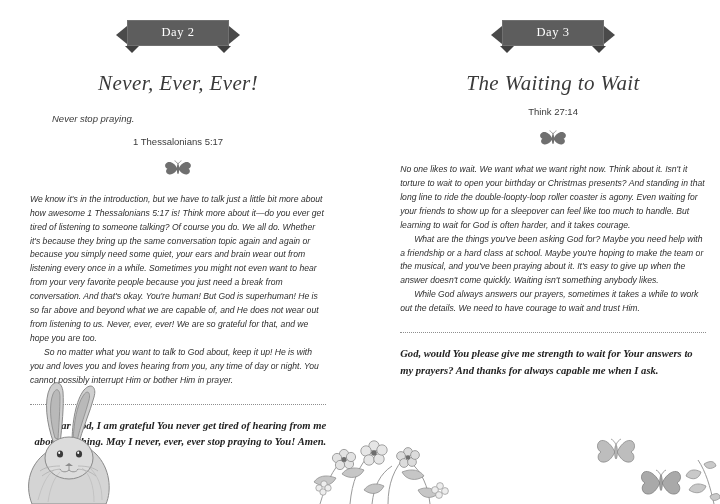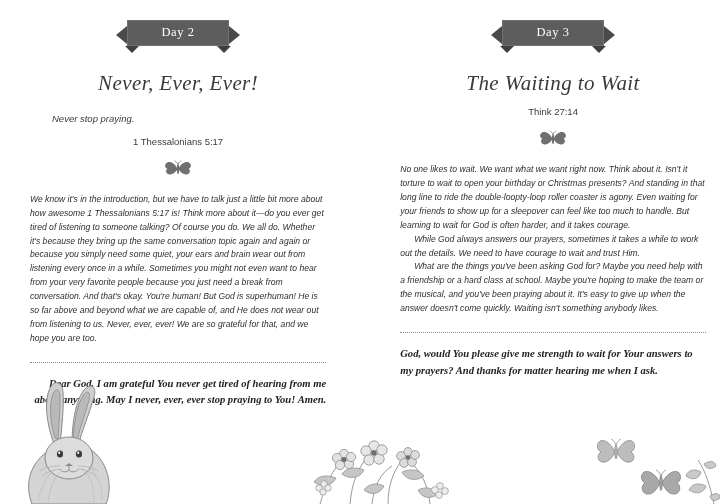--- a/index.html
+++ b/index.html
@@ -190,20 +190,21 @@
             <path d="M15.4 10 C18.5 3.5 22.8 2 25.8 3.4 C28.8 4.8 28.4 8.6 25.6 9.8 C27.7 11.2 27.2 14.6 24.4 15.3 C21.2 16.1 17.7 14.1 15.4 10 Z"></path>
             <ellipse cx="15" cy="10" rx="1.1" ry="5"></ellipse>
             <path d="M15 5.2 C14 3.4 12.6 2.2 11.6 1.8" stroke="#6f6f6f" stroke-width="0.7" fill="none"></path>
             <path d="M15 5.2 C16 3.4 17.4 2.2 18.4 1.8" stroke="#6f6f6f" stroke-width="0.7" fill="none"></path>
           </g>
         </svg>
       </div>
 
       <div class="body-text">
         <p>We know it's in the introduction, but we have to talk just a little bit more about how awesome 1 Thessalonians 5:17 is! Think more about it—do you ever get tired of listening to someone talking? Of course you do. We all do. Whether it's because they bring up the same conversation topic again and again or because you simply need some quiet, your ears and brain wear out from listening every once in a while. Sometimes you might not even want to hear from your very favorite people because you just need a break from conversation. And that's okay. You're human! But God is superhuman! He is so far above and beyond what we are capable of, and He does not wear out from listening to us. Never, ever, ever! We are so grateful for that, and we hope you are too.</p>
+        <p>So no matter what you want to talk to God about, keep it up! He is with you and loves you and loves hearing from you, any time of day or night. You cannot possibly interrupt Him or bother Him in prayer.</p>
       </div>
 
       <div class="dotted"></div>
 
       <div class="prayer right-align">Dear God, I am grateful You never get tired of hearing from me about anything. May I never, ever, ever stop praying to You! Amen.</div>
     </div>
 
     <div class="leaf right">
       <div class="banner-wrap">
         <div class="banner">
@@ -224,27 +225,27 @@
             <path d="M15.4 10 C18.5 3.5 22.8 2 25.8 3.4 C28.8 4.8 28.4 8.6 25.6 9.8 C27.7 11.2 27.2 14.6 24.4 15.3 C21.2 16.1 17.7 14.1 15.4 10 Z"></path>
             <ellipse cx="15" cy="10" rx="1.1" ry="5"></ellipse>
             <path d="M15 5.2 C14 3.4 12.6 2.2 11.6 1.8" stroke="#6f6f6f" stroke-width="0.7" fill="none"></path>
             <path d="M15 5.2 C16 3.4 17.4 2.2 18.4 1.8" stroke="#6f6f6f" stroke-width="0.7" fill="none"></path>
           </g>
         </svg>
       </div>
 
       <div class="body-text">
         <p>No one likes to wait. We want what we want right now. Think about it. Isn't it torture to wait to open your birthday or Christmas presents? And standing in that long line to ride the double-loopty-loop roller coaster is agony. Even waiting for your friends to show up for a sleepover can feel like too much to handle. But learning to wait for God is often harder, and it takes courage.</p>
+        <p>What are the things you've been asking God for? Maybe you need help with a friendship or a hard class at school. Maybe you're hoping to make the team or the musical, and you've been praying about it. It's easy to give up when the answer doesn't come quickly. Waiting isn't something anybody likes.</p>
         <p>While God always answers our prayers, sometimes it takes a while to work out the details. We need to have courage to wait and trust Him.</p>
-        <p>What are the things you've been asking God for? Maybe you need help with a friendship or a hard class at school. Maybe you're hoping to make the team or the musical, and you've been praying about it. It's easy to give up when the answer doesn't come quickly. Waiting isn't something anybody likes.</p>
       </div>
 
       <div class="dotted"></div>
 
-      <div class="prayer left-align">God, would You please give me strength to wait for Your answers to my prayers? And thanks for matter hearing me when I ask.</div>
+      <div class="prayer left-align">God, would You please give me strength to wait for Your answers to my prayers? And thanks for always capable me when I ask.</div>
     </div>
   </div>
 
   <svg class="art art-bunny" viewBox="0 0 150 130">
     <g fill="#cfcfcf" stroke="#8a8a8a" stroke-width="1">
 
       <path d="M52 70 C44 48 42 26 48 14 C53 5 60 8 61 18 C62 32 60 52 58 70 Z"></path>
       <path d="M70 70 C70 48 74 26 82 16 C89 8 95 13 92 23 C88 38 80 56 76 72 Z"></path>
     </g>
     <g fill="#b9b9b9" stroke="#8a8a8a" stroke-width="0.8">

